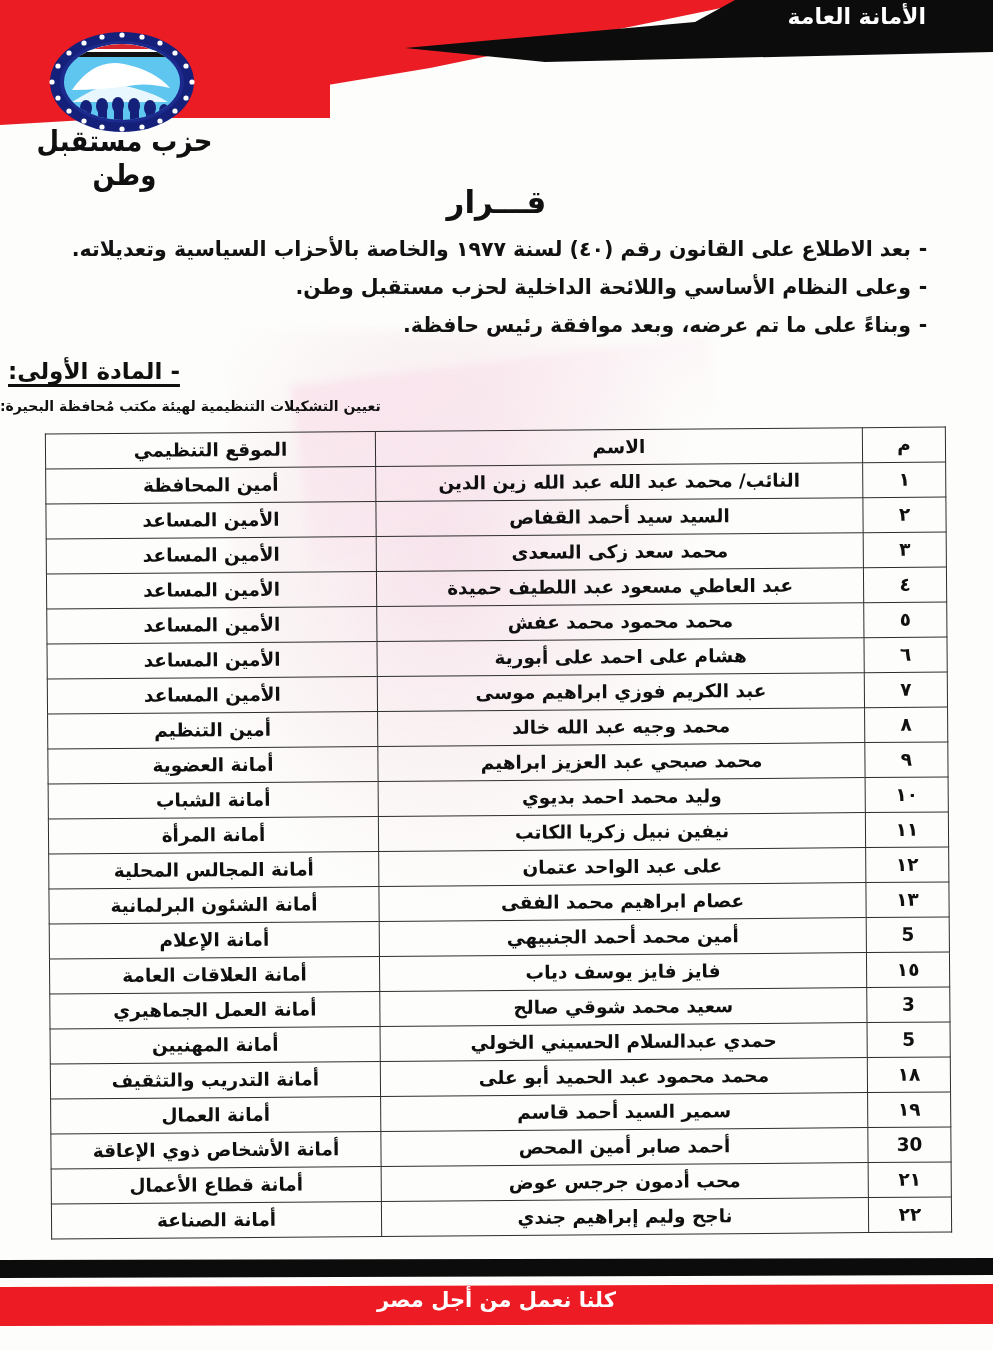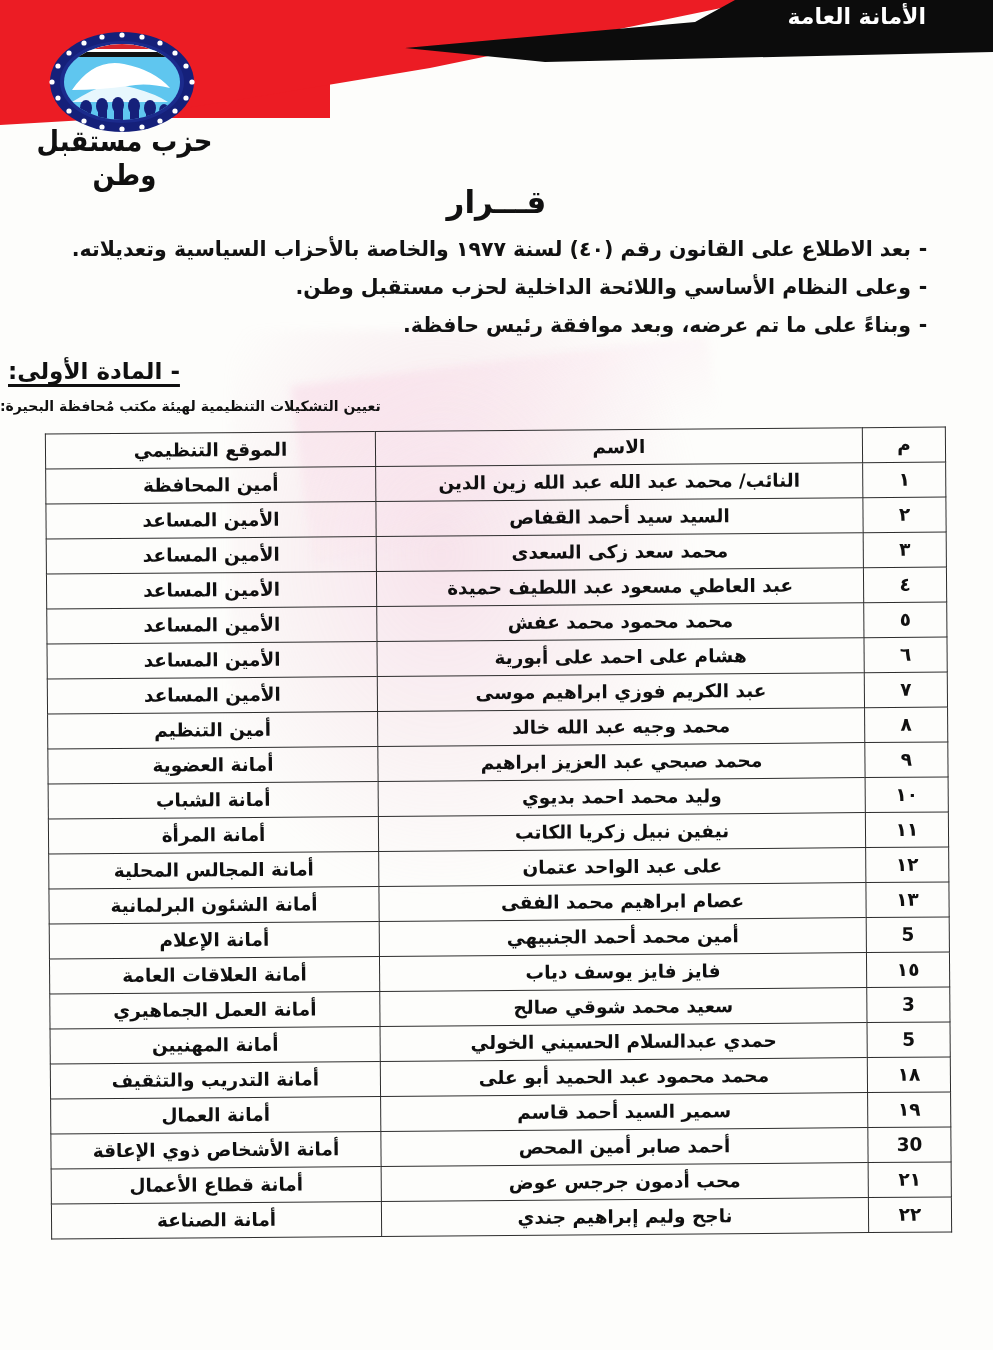--- a/index.html
+++ b/index.html
@@ -331,14 +331,19 @@
           <tr>
             <td class="c-num">٢٢</td>
             <td class="c-name">ناجح وليم إبراهيم جندي</td>
             <td class="c-pos">أمانة الصناعة</td>
           </tr>
         </tbody>
       </table>
     </div>
   </div>
 
+  <div class="footer">
+    <div class="foot-black"></div>
+    <div class="foot-red"></div>
+    <div class="foot-text">كلنا نعمل من أجل مصر</div>
+  </div>
 
 </div>
 
 </body></html>

